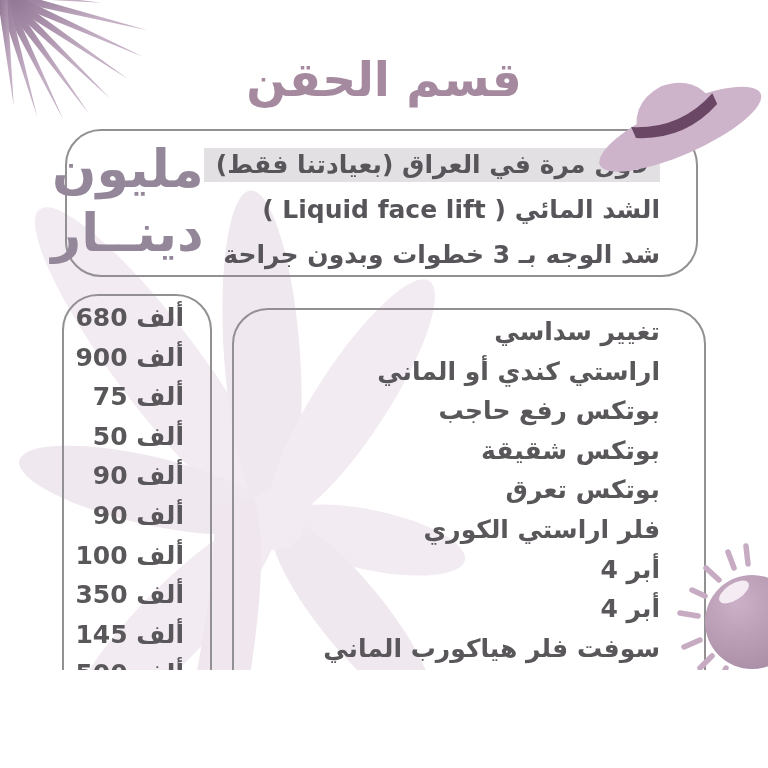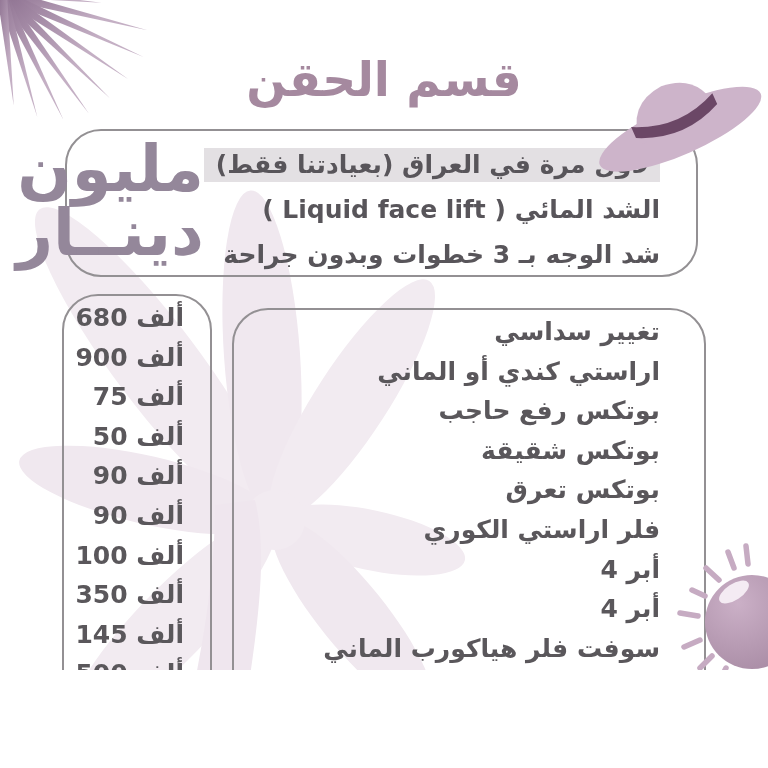--- a/index.html
+++ b/index.html
@@ -22,21 +22,21 @@
   .box{
     position:absolute;z-index:1;background:transparent;
     border:2px solid #939093;border-radius:36px;box-sizing:border-box;
   }
   .header-box{left:65px;top:129px;width:633px;height:148px;display:flex;direction:rtl;}
   .promo{flex:1;padding:11px 36px 0 0;text-align:right;direction:rtl;}
   .promo-line{display:block;line-height:45px;font-size:25px;font-weight:bold;color:#58555a;white-space:nowrap;}
   .promo-line .hl{background:#e3e0e3;padding:2px 10px 3px 12px;}
   .big-price{
     width:196px;text-align:right;direction:rtl;color:#94879a;
-    font-size:64px;font-weight:bold;line-height:64px;padding:6px 0 0 14px;box-sizing:border-box;
+    font-size:52px;font-weight:bold;line-height:64px;padding:6px 0 0 14px;box-sizing:border-box;
   }
 
   .price-box{left:62px;top:294px;width:150px;height:441px;}
   .services-box{left:232px;top:308px;width:474px;height:441px;}
   .plist{list-style:none;margin:0;padding:2px 0 0 0;}
   .plist li{
     line-height:39.6px;font-size:25px;font-weight:bold;color:#5a575b;
     text-align:right;white-space:nowrap;
   }
   .price-box .plist li{padding-right:26px;direction:ltr;}

